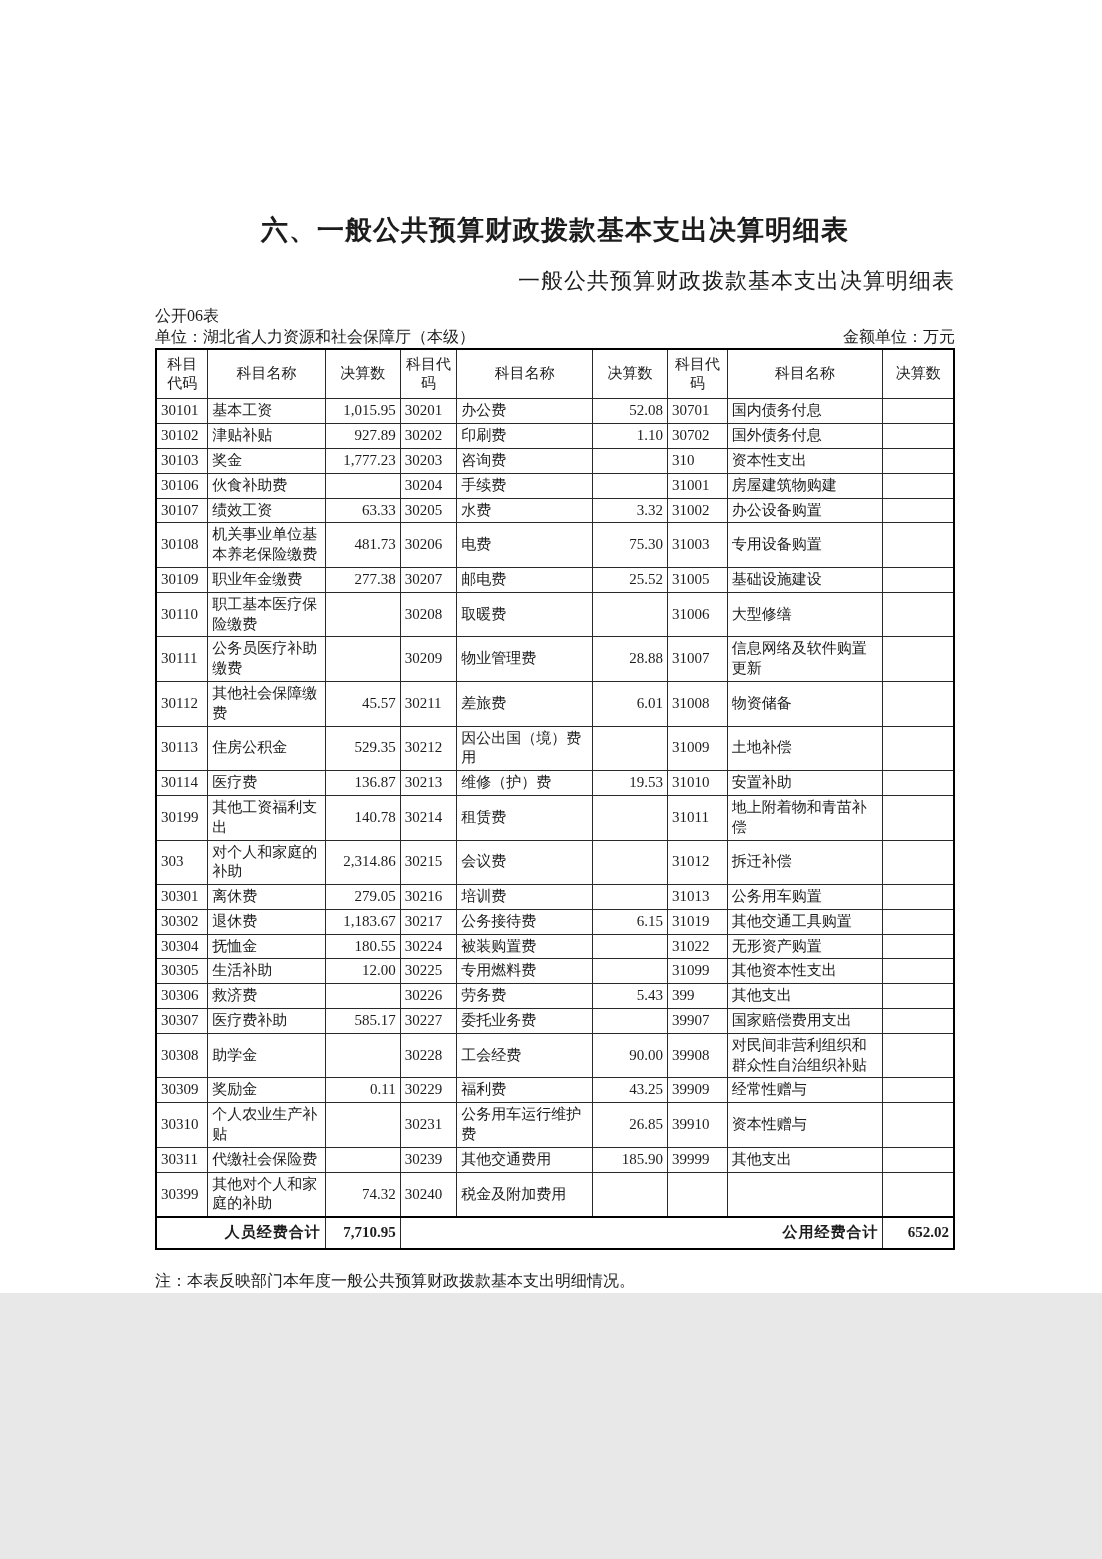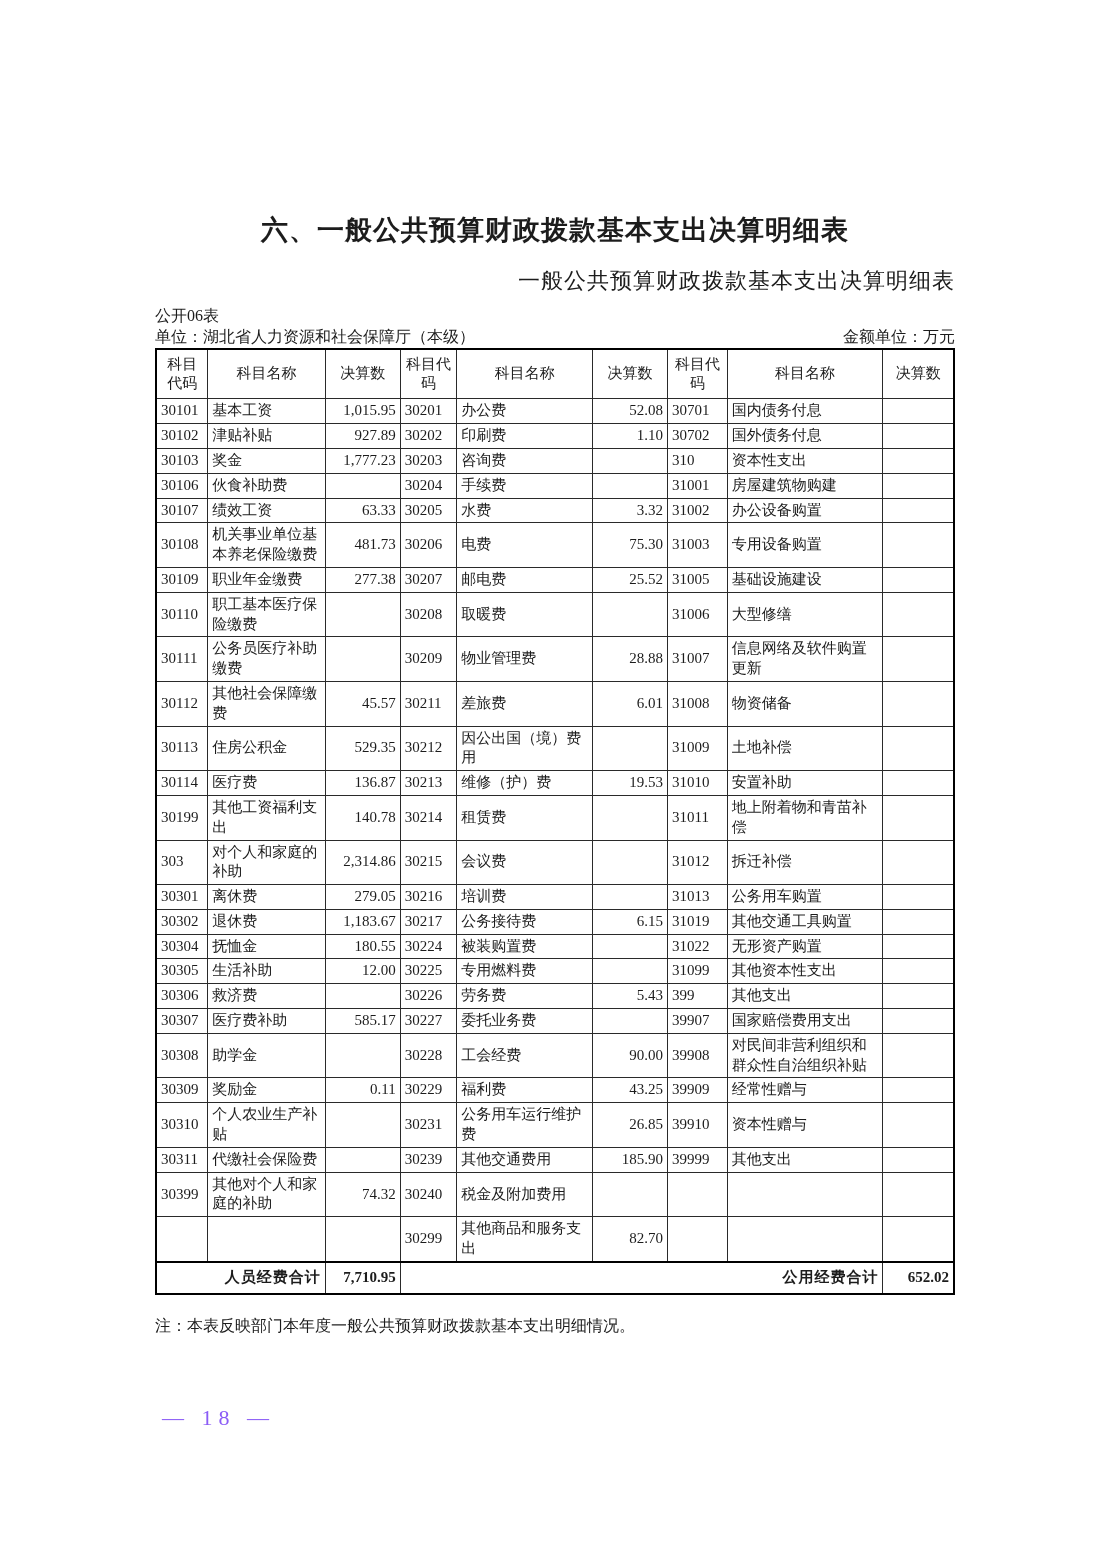--- a/index.html
+++ b/index.html
@@ -1,19 +1,19 @@
 <!DOCTYPE html>
 <html><head>
 <meta charset="utf-8">
 <style>
   html, body { margin: 0; padding: 0; background: #e8e8e8; }
   .page {
     position: relative;
     width: 1102px;
-    height: 1559px;
+    height: 1293px;
     margin: 0 auto;
     background: #ffffff;
     font-family: "Liberation Serif", "DejaVu Serif", serif;
     color: #1c1c1c;
     overflow: hidden;
   }
   .content {
     position: absolute;
     left: 155px;
     top: 0;
@@ -404,31 +404,20 @@
             <td class="code">30399</td>
             <td class="name">其他对个人和家庭的补助</td>
             <td class="val">74.32</td>
             <td class="code">30240</td>
             <td class="name">税金及附加费用</td>
             <td class="val"></td>
             <td class="code"></td>
             <td class="name"></td>
             <td class="val"></td>
           </tr>
-          <tr>
-            <td class="code"></td>
-            <td class="name"></td>
-            <td class="val"></td>
-            <td class="code">30299</td>
-            <td class="name">其他商品和服务支出</td>
-            <td class="val">82.70</td>
-            <td class="code"></td>
-            <td class="name"></td>
-            <td class="val"></td>
-          </tr>
         </tbody>
       <tfoot>
         <tr class="totals">
           <td colspan="2" class="tlabel">人员经费合计</td>
           <td class="val">7,710.95</td>
           <td colspan="5" class="tlabel">公用经费合计</td>
           <td class="val">652.02</td>
         </tr>
       </tfoot>
     </table>

